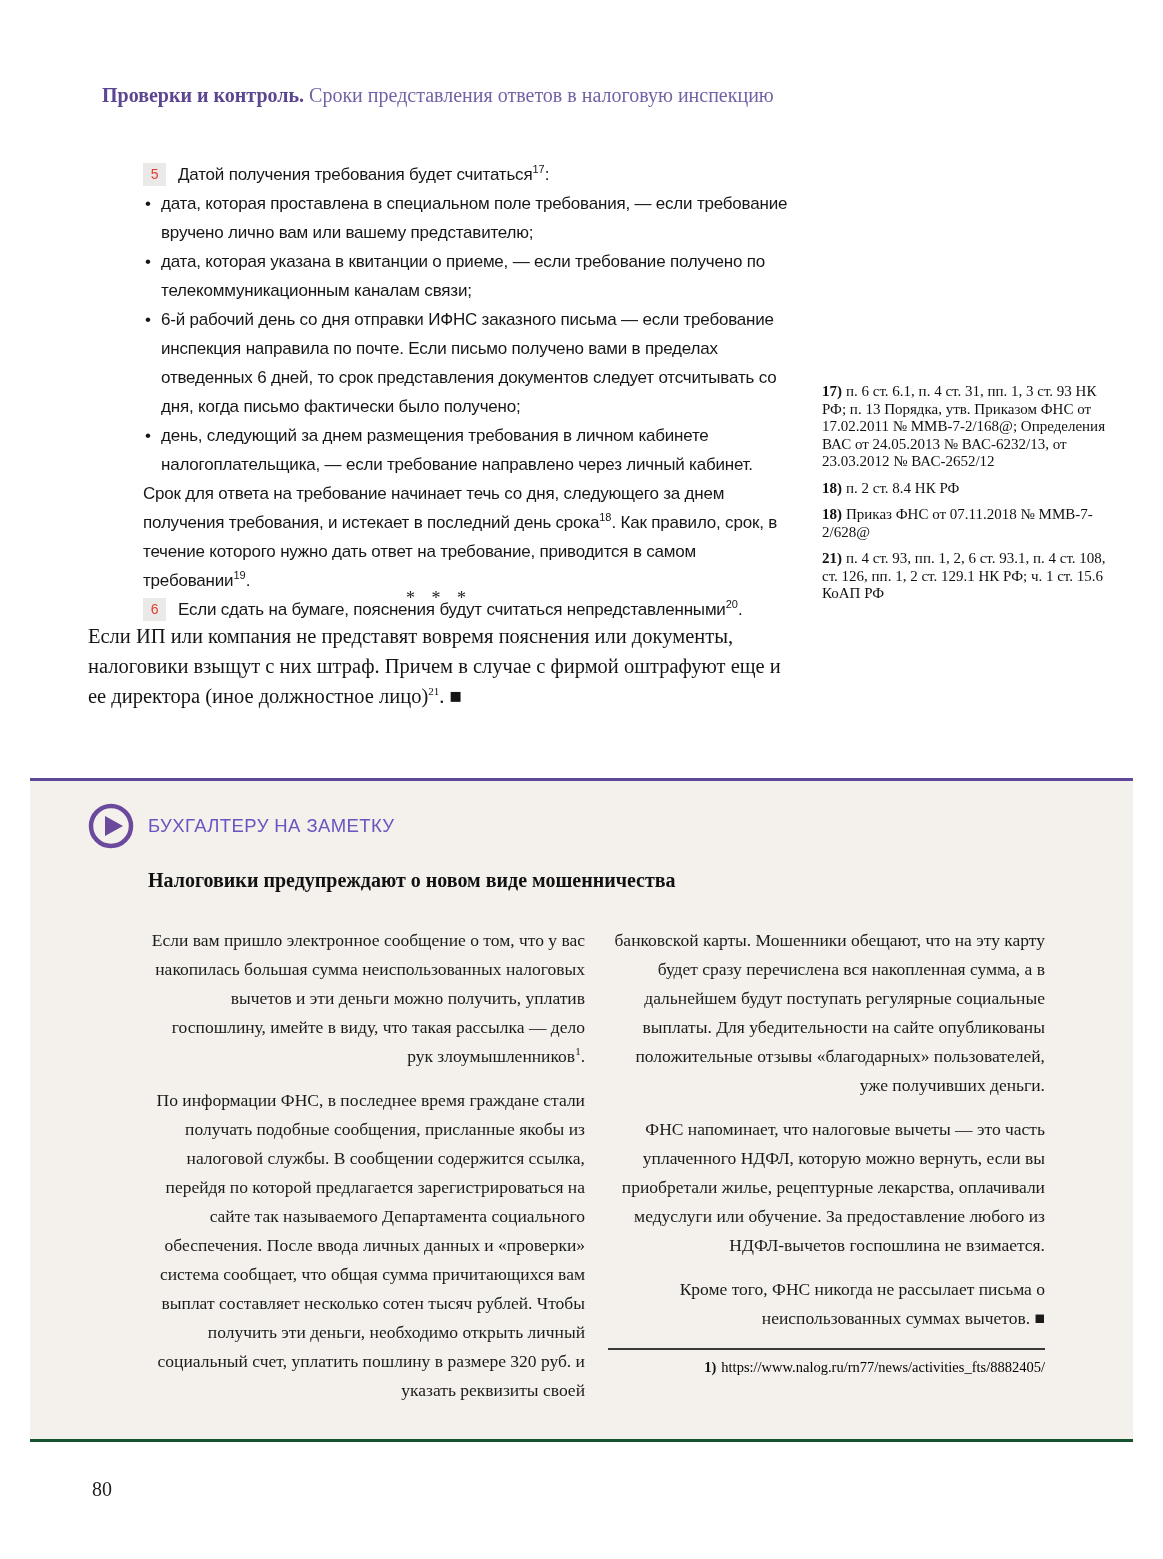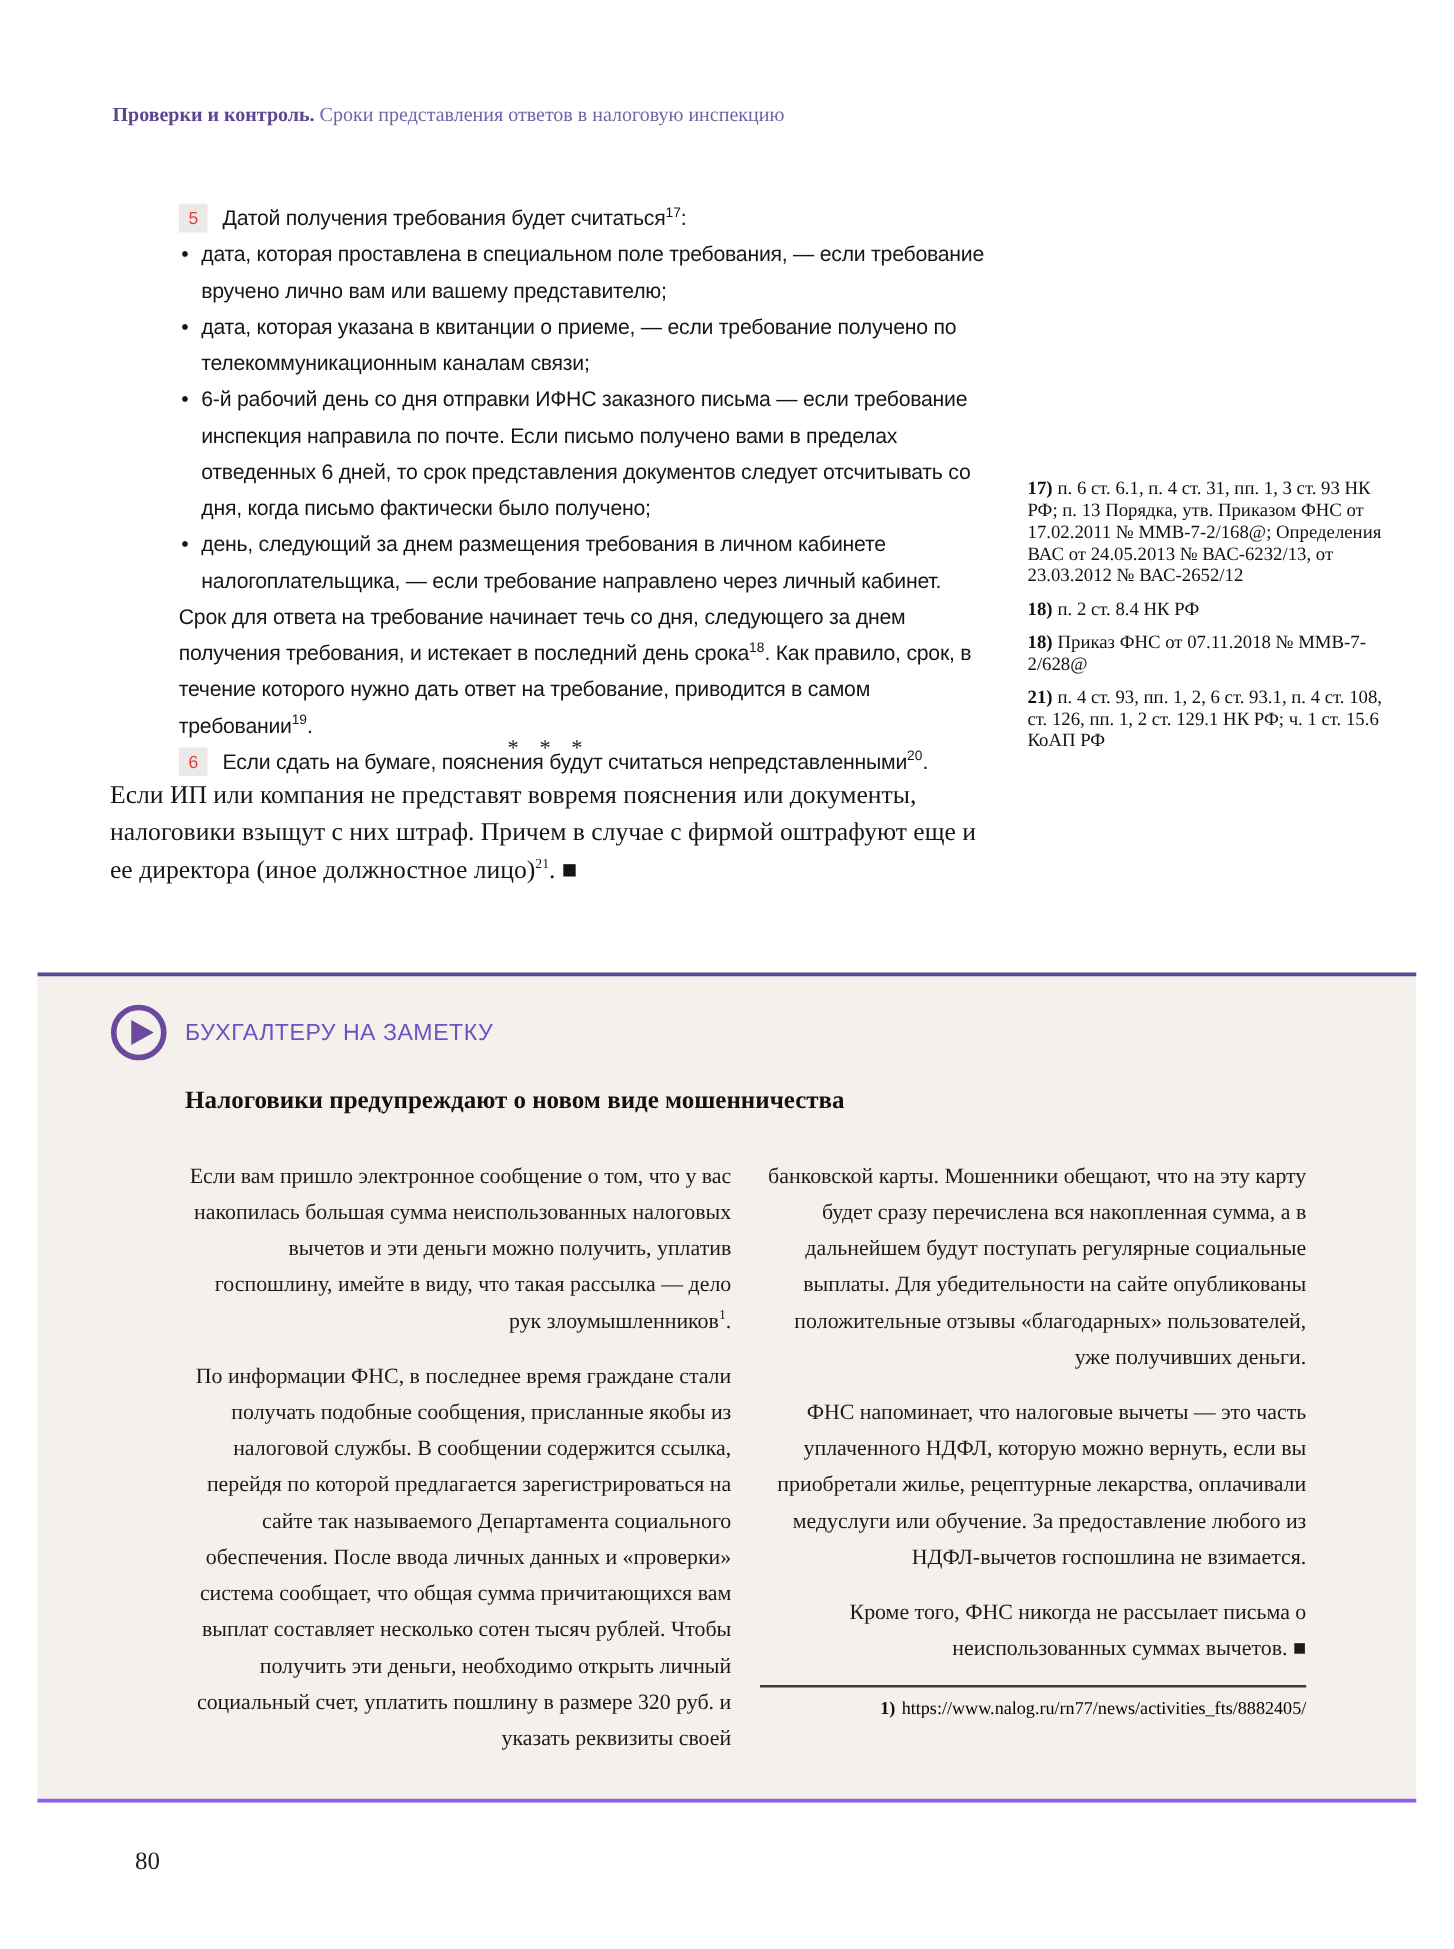--- a/index.html
+++ b/index.html
@@ -1,20 +1,20 @@
 <!DOCTYPE html>
 <html lang="ru"><head>
 <meta charset="utf-8">
 <style>
   html,body{margin:0;padding:0;}
   body{background:#ffffff;font-family:"Liberation Serif",serif;color:#1b1b1b;}
   .page{position:relative;width:1163px;height:1559px;background:#ffffff;overflow:hidden;}
 
   
-  .hdr{position:absolute;left:90px;top:84px;font-size:16px;color:#6a549f;white-space:nowrap;}
+  .hdr{position:absolute;left:102px;top:84px;font-size:20px;color:#6a549f;white-space:nowrap;}
   .hdr .sec{font-weight:bold;color:#5d4691;}
   .hdr .art{color:#7462a6;}
 
   
   .main-col{position:absolute;left:143px;top:160px;width:648px;
     font-family:"Liberation Sans",sans-serif;font-size:17px;line-height:29px;
     letter-spacing:-0.2px;color:#161616;}
   .numbered{position:relative;padding-left:35px;}
   .num-marker{position:absolute;left:0;top:3px;width:23px;height:23px;
     background:#ebe9e7;color:#e23b2e;font-size:14px;line-height:23px;
@@ -32,37 +32,37 @@
   .fn .fn-num{font-weight:bold;margin-right:4px;}
 
   
   .concl-wrap{position:absolute;left:88px;top:588px;width:702px;}
   .stars{text-align:center;font-size:18px;letter-spacing:6px;color:#222;margin:0 0 12px 0;}
   .concl{font-size:20.5px;line-height:30px;margin:0;color:#151515;}
 
   
   .note-box{position:absolute;left:30px;top:778px;width:1103px;height:664px;
     box-sizing:border-box;background:#f4f1ec;
-    border-top:3px solid #5f4896;border-bottom:3px solid #8b5cf6;}
+    border-top:3px solid #5f4896;border-bottom:3px solid #14532d;}
   .kicker-row{position:absolute;left:58px;top:21px;height:48px;display:flex;align-items:center;}
   .play-ic{width:46px;height:46px;display:block;}
   .kicker{margin-left:14px;font-family:"Liberation Sans",sans-serif;
     font-size:18.5px;letter-spacing:0.4px;color:#6a54c0;}
   .note-heading{position:absolute;left:118px;top:88px;margin:0;
     font-size:20px;font-weight:bold;color:#111;}
   .note-cols{position:absolute;left:118px;top:145px;width:897px;display:flex;gap:23px;text-align:right;}
   .note-col{width:437px;font-size:17.5px;line-height:29px;color:#1a1a1a;}
   .note-col p{margin:0 0 15px 0;}
   .note-fn{margin-top:14px;border-top:2px solid #3a3a3a;padding-top:8px;
     font-size:14.5px;line-height:19px;}
   .note-fn .fn-num{font-weight:bold;color:#111;margin-right:5px;}
   .note-fn a{color:#000000;text-decoration:none;cursor:pointer;}
 
   
-  .pageno{position:absolute;left:108px;top:1478px;font-size:20px;color:#222;}
+  .pageno{position:absolute;left:92px;top:1478px;font-size:20px;color:#222;}
 </style>
 </head>
 <body>
 
 <div class="page">
 
   <div class="hdr">
     <span class="sec">Проверки и контроль.</span><span class="art"> Сроки представления ответов в налоговую инспекцию</span>
   </div>
 

